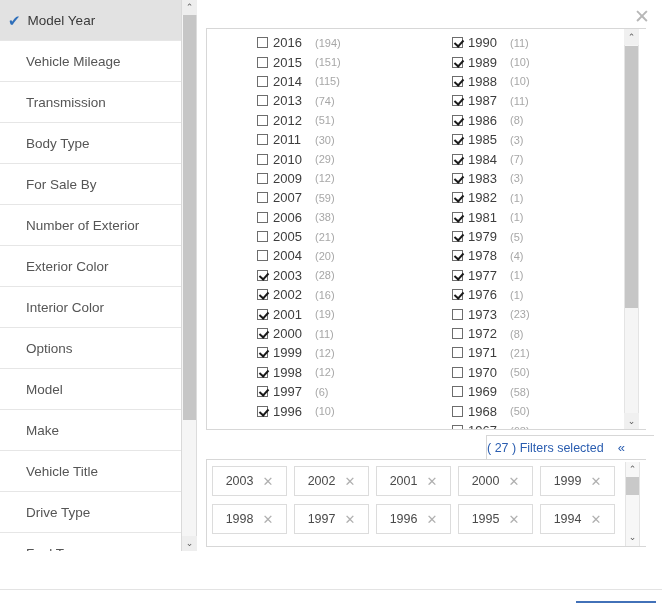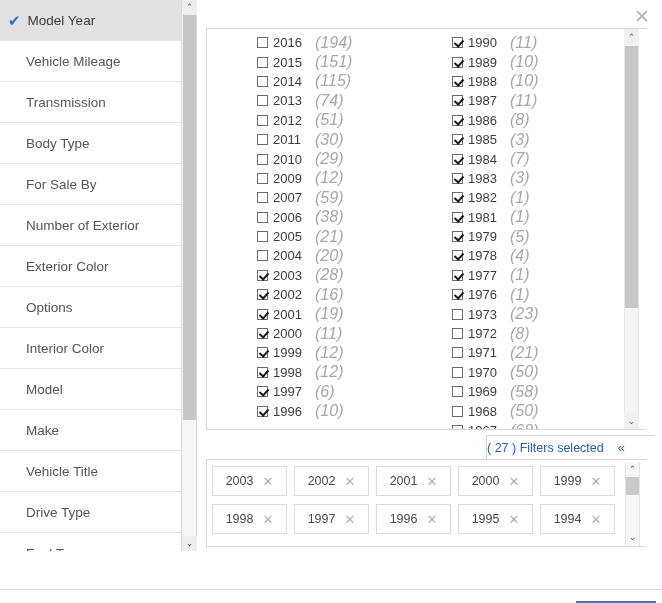--- a/index.html
+++ b/index.html
@@ -132,23 +132,22 @@
     position: absolute;
     left: 3px; top: 0px;
     width: 4px; height: 7px;
     border: solid #1a1a1a;
     border-width: 0 2px 2px 0;
     transform: rotate(42deg);
   }
   .yr-label { min-width: 34px; }
   .yr-count {
     color: #a7a7a7;
-    font-size: 16px;
+    font-size: 11px;
     margin-left: 8px;
-    font-style: italic;
   }
 
   
   #list-scroll {
     position: absolute;
     left: 410px; top: 0;
     width: 28px; height: 400px;
     background: #ffffff;
   }
   #list-scroll .track {
@@ -333,24 +332,24 @@
       <div class="side-item">
         <span>For Sale By</span>
       </div>
       <div class="side-item">
         <span>Number of Exterior</span>
       </div>
       <div class="side-item">
         <span>Exterior Color</span>
       </div>
       <div class="side-item">
+        <span>Interior Color</span>
+      </div>
+      <div class="side-item">
         <span>Options</span>
-      </div>
-      <div class="side-item">
-        <span>Interior Color</span>
       </div>
       <div class="side-item">
         <span>Model</span>
       </div>
       <div class="side-item">
         <span>Make</span>
       </div>
       <div class="side-item">
         <span>Vehicle Title</span>
       </div>

